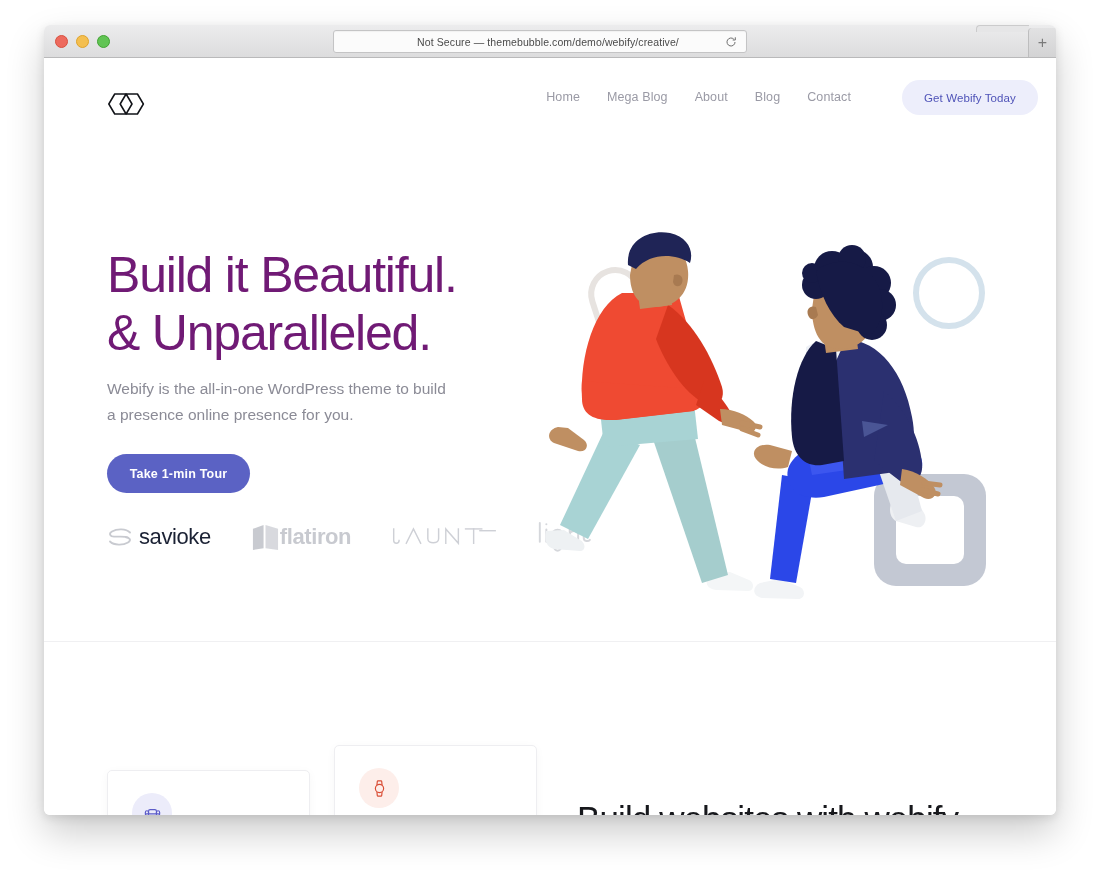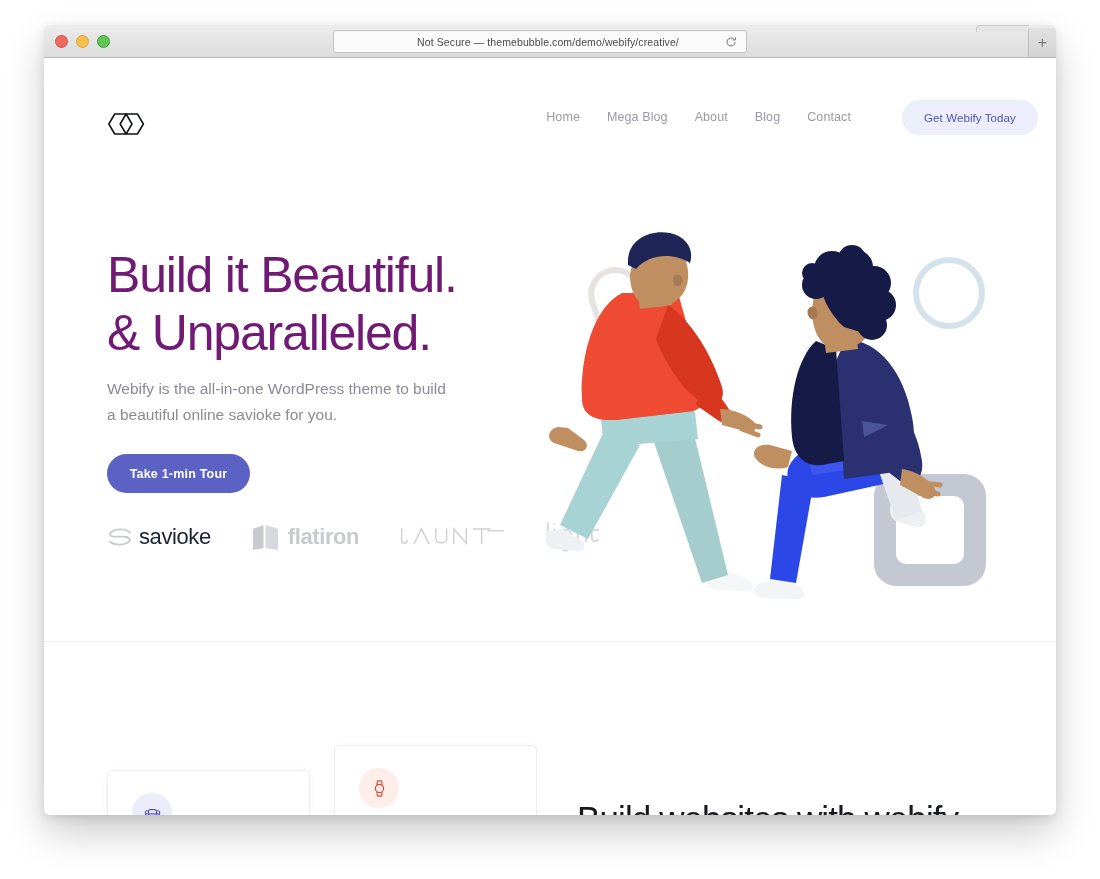--- a/index.html
+++ b/index.html
@@ -132,21 +132,20 @@
   }
 
   
   .site-header {
     position: absolute;
     left: 0; top: 0;
     width: 1012px;
     height: 78px;
     display: flex;
     align-items: center;
-    margin-top: 20px;
   }
   .logo {
     position: absolute;
     left: 63px;
     top: 34px;
     width: 40px;
     height: 24px;
   }
   .logo svg { display: block; }
 
@@ -249,21 +248,21 @@
     opacity: 0.95;
   }
   .client {
     display: flex;
     align-items: center;
     color: #c9cbd1;
     white-space: nowrap;
   }
   .client svg { display: block; }
   .client-savioke { gap: 6px; font-size: 22px; letter-spacing: -0.4px; color: #0f172a; }
-  .client-flatiron { gap: 8px; font-size: 22px; font-weight: bold; letter-spacing: -0.4px; color: #c6c8ce; }
+  .client-flatiron { font-size: 22px; font-weight: bold; letter-spacing: -0.4px; color: #c6c8ce; }
   .client-jaunt { font-size: 21px; letter-spacing: 1.5px; color: #ccced4; }
   .client-light { color: #d3d5da; }
 
   
   .hero-art {
     position: absolute;
     left: 500px;
     top: 95px;
     width: 470px;
     height: 380px;
@@ -399,21 +398,21 @@
 
       <section class="hero">
 
         <div class="hero-copy">
           <h1 class="hero-title">
             <span class="line">Build it Beautiful.</span>
             <span class="line">&amp; Unparalleled.</span>
           </h1>
           <p class="hero-sub">
             <span class="line">Webify is the all-in-one WordPress theme to build</span>
-            <span class="line">a beautiful online savioke for you.</span>
+            <span class="line">a presence online presence for you.</span>
           </p>
           <button class="tour-btn">Take 1-min Tour</button>
         </div>
 
         <div class="clients">
 
           <div class="client client-savioke">
             <span>
               <svg viewBox="0 0 26 20" width="26" height="20" fill="none" stroke="#c6c8ce" stroke-width="1.9" stroke-linecap="round">
                 <path d="M23 5.5 C19 1.5 10 1.5 5 4.5 C1.5 6.6 3 9.4 7 9.6 C12 9.9 18 9 21 10.5"></path>

